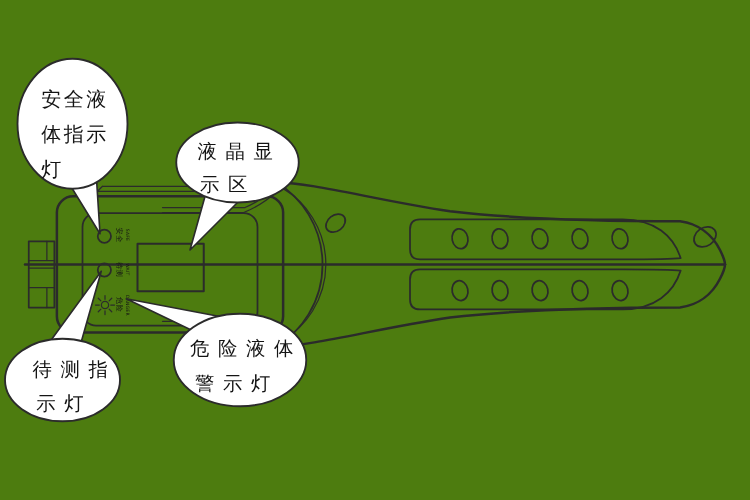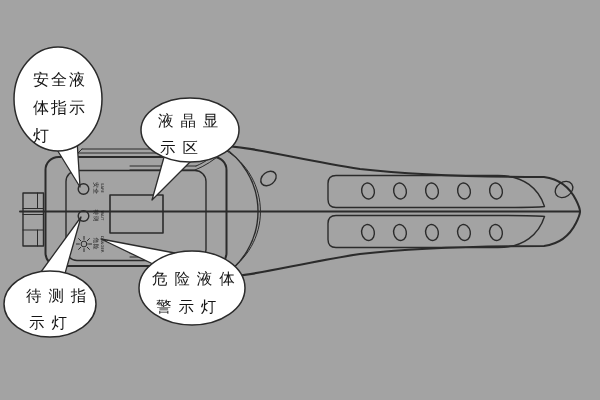--- a/index.html
+++ b/index.html
@@ -1,16 +1,16 @@
 <!DOCTYPE html>
 <html><head>
 <meta charset="utf-8">
 <style>
   html,body{margin:0;padding:0;background:#fff;}
-  .stage{position:relative;width:600px;height:400px;background:#a3a3a3;overflow:hidden;
+  .stage{position:relative;width:600px;height:400px;background:#4d7c0f;overflow:hidden;
          font-family:"DejaVu Sans",sans-serif;}
   svg{display:block;}
   .ln{fill:none;stroke:#2b2b2b;stroke-width:1.4;stroke-linecap:round;stroke-linejoin:round;}
   .ln2{fill:none;stroke:#2b2b2b;stroke-width:2;stroke-linecap:round;stroke-linejoin:round;}
   .thin{fill:none;stroke:#2b2b2b;stroke-width:1;stroke-linecap:round;}
   .bubble{fill:#ffffff;stroke:#2b2b2b;stroke-width:1.5;}
   .tail{fill:#ffffff;stroke:#2b2b2b;stroke-width:1.3;stroke-linejoin:round;}
   .cjk{fill:#141414;font-family:"DejaVu Sans",sans-serif;}
   .callout-text{font-size:16px;letter-spacing:2px;}
   .callout-text-sm{font-size:15.5px;letter-spacing:1px;}

